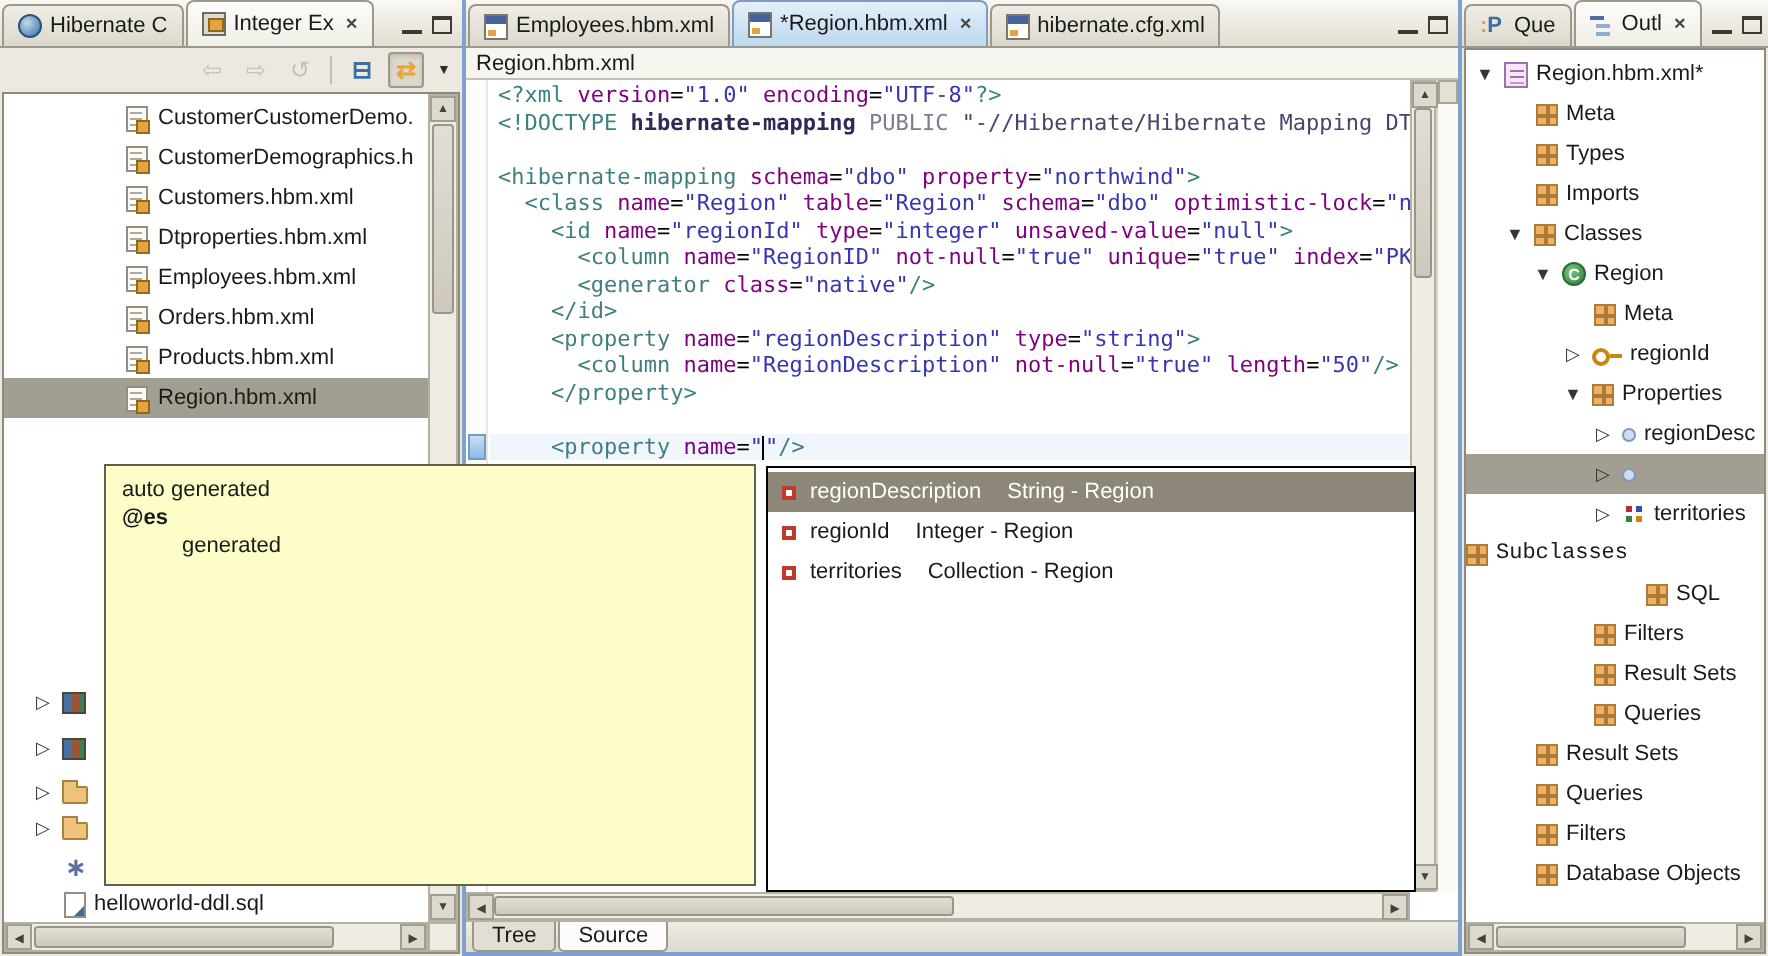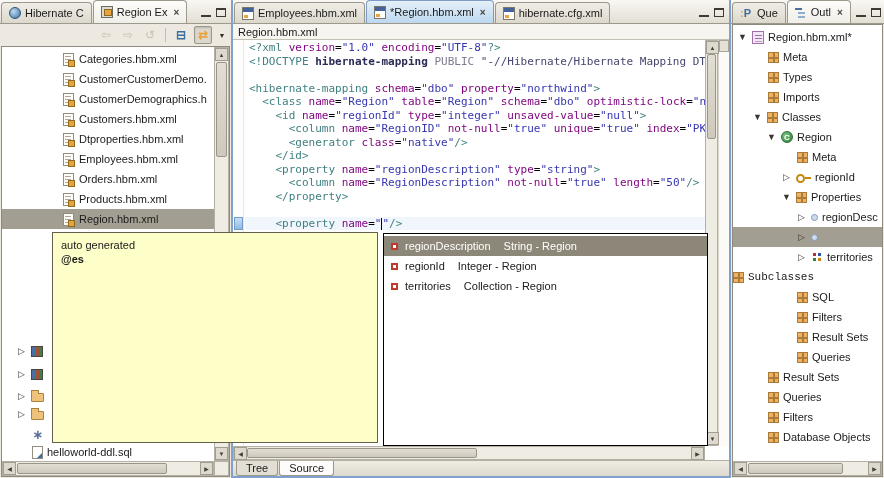--- a/index.html
+++ b/index.html
@@ -134,43 +134,39 @@
 <div class="window">
 
   <section class="lp">
     <div class="tabbar" id="lp-tabs">
         <div class="tab">
           <span class="ic ic-hibernate"></span>
           <span>Hibernate C</span>
         </div>
         <div class="tab active">
           <span class="ic ic-pkgexp"></span>
-          <span>Region Ex</span>
+          <span>Integer Ex</span>
           <span class="closex">×</span>
         </div>
         <div class="winbtns">
           <span class="minb"></span>
           <span class="maxb"></span>
         </div>
       </div>
     <div class="lp-toolbar" id="lp-toolbar">
         <span class="tbtn disabled">⇦</span>
         <span class="tbtn disabled">⇨</span>
         <span class="tbtn disabled">↺</span>
         <span class="tsep"></span>
         <span class="tbtn blue">⊟</span>
         <span class="tbtn pressed">⇄</span>
         <span class="tbtn menu">▼</span>
       </div>
     <div class="tree-frame">
       <div class="lp-files" id="lp-files">
-          <div class="trow">
-            <span class="ic ic-hbm"></span>
-            <span class="lbl">Categories.hbm.xml</span>
-          </div>
           <div class="trow">
             <span class="ic ic-hbm"></span>
             <span class="lbl">CustomerCustomerDemo.</span>
           </div>
           <div class="trow">
             <span class="ic ic-hbm"></span>
             <span class="lbl">CustomerDemographics.h</span>
           </div>
           <div class="trow">
             <span class="ic ic-hbm"></span>
@@ -373,21 +369,21 @@
           </div>
           <div class="orow" style="padding-left: 63px;">
             <span class="arr">▷</span>
             <span class="ic ic-multi"></span>
             <span class="lbl">territories</span>
           </div>
           <div class="orow" style=" font-family: Liberation Mono, monospace;">
             <span class="ic ic-grid"></span>
             <span class="lbl">Subclasses</span>
           </div>
-          <div class="orow" style="padding-left: 64px;">
+          <div class="orow" style="padding-left: 64px; margin-left: 26px;">
             <span class="ic ic-grid"></span>
             <span class="lbl">SQL</span>
           </div>
           <div class="orow" style="padding-left: 64px;">
             <span class="ic ic-grid"></span>
             <span class="lbl">Filters</span>
           </div>
           <div class="orow" style="padding-left: 64px;">
             <span class="ic ic-grid"></span>
             <span class="lbl">Result Sets</span>
@@ -417,20 +413,21 @@
           <span class="sbtn a1">◀</span>
           <span class="sbtn a2">▶</span>
           <span class="thumb" style="left: 14px; width: 95px;"></span>
         </div>
     </div>
   </section>
 
   <div class="tooltip">
     <div>auto generated</div>
     <div class="b">@es</div>
+    <div class="ind">generated</div>
   </div>
 
   <div class="assist" id="assist">
       <div class="arow sel">
         <span class="ic ic-field"></span>
         <span>regionDescription</span>
         <span class="det">String - Region</span>
       </div>
       <div class="arow">
         <span class="ic ic-field"></span>

